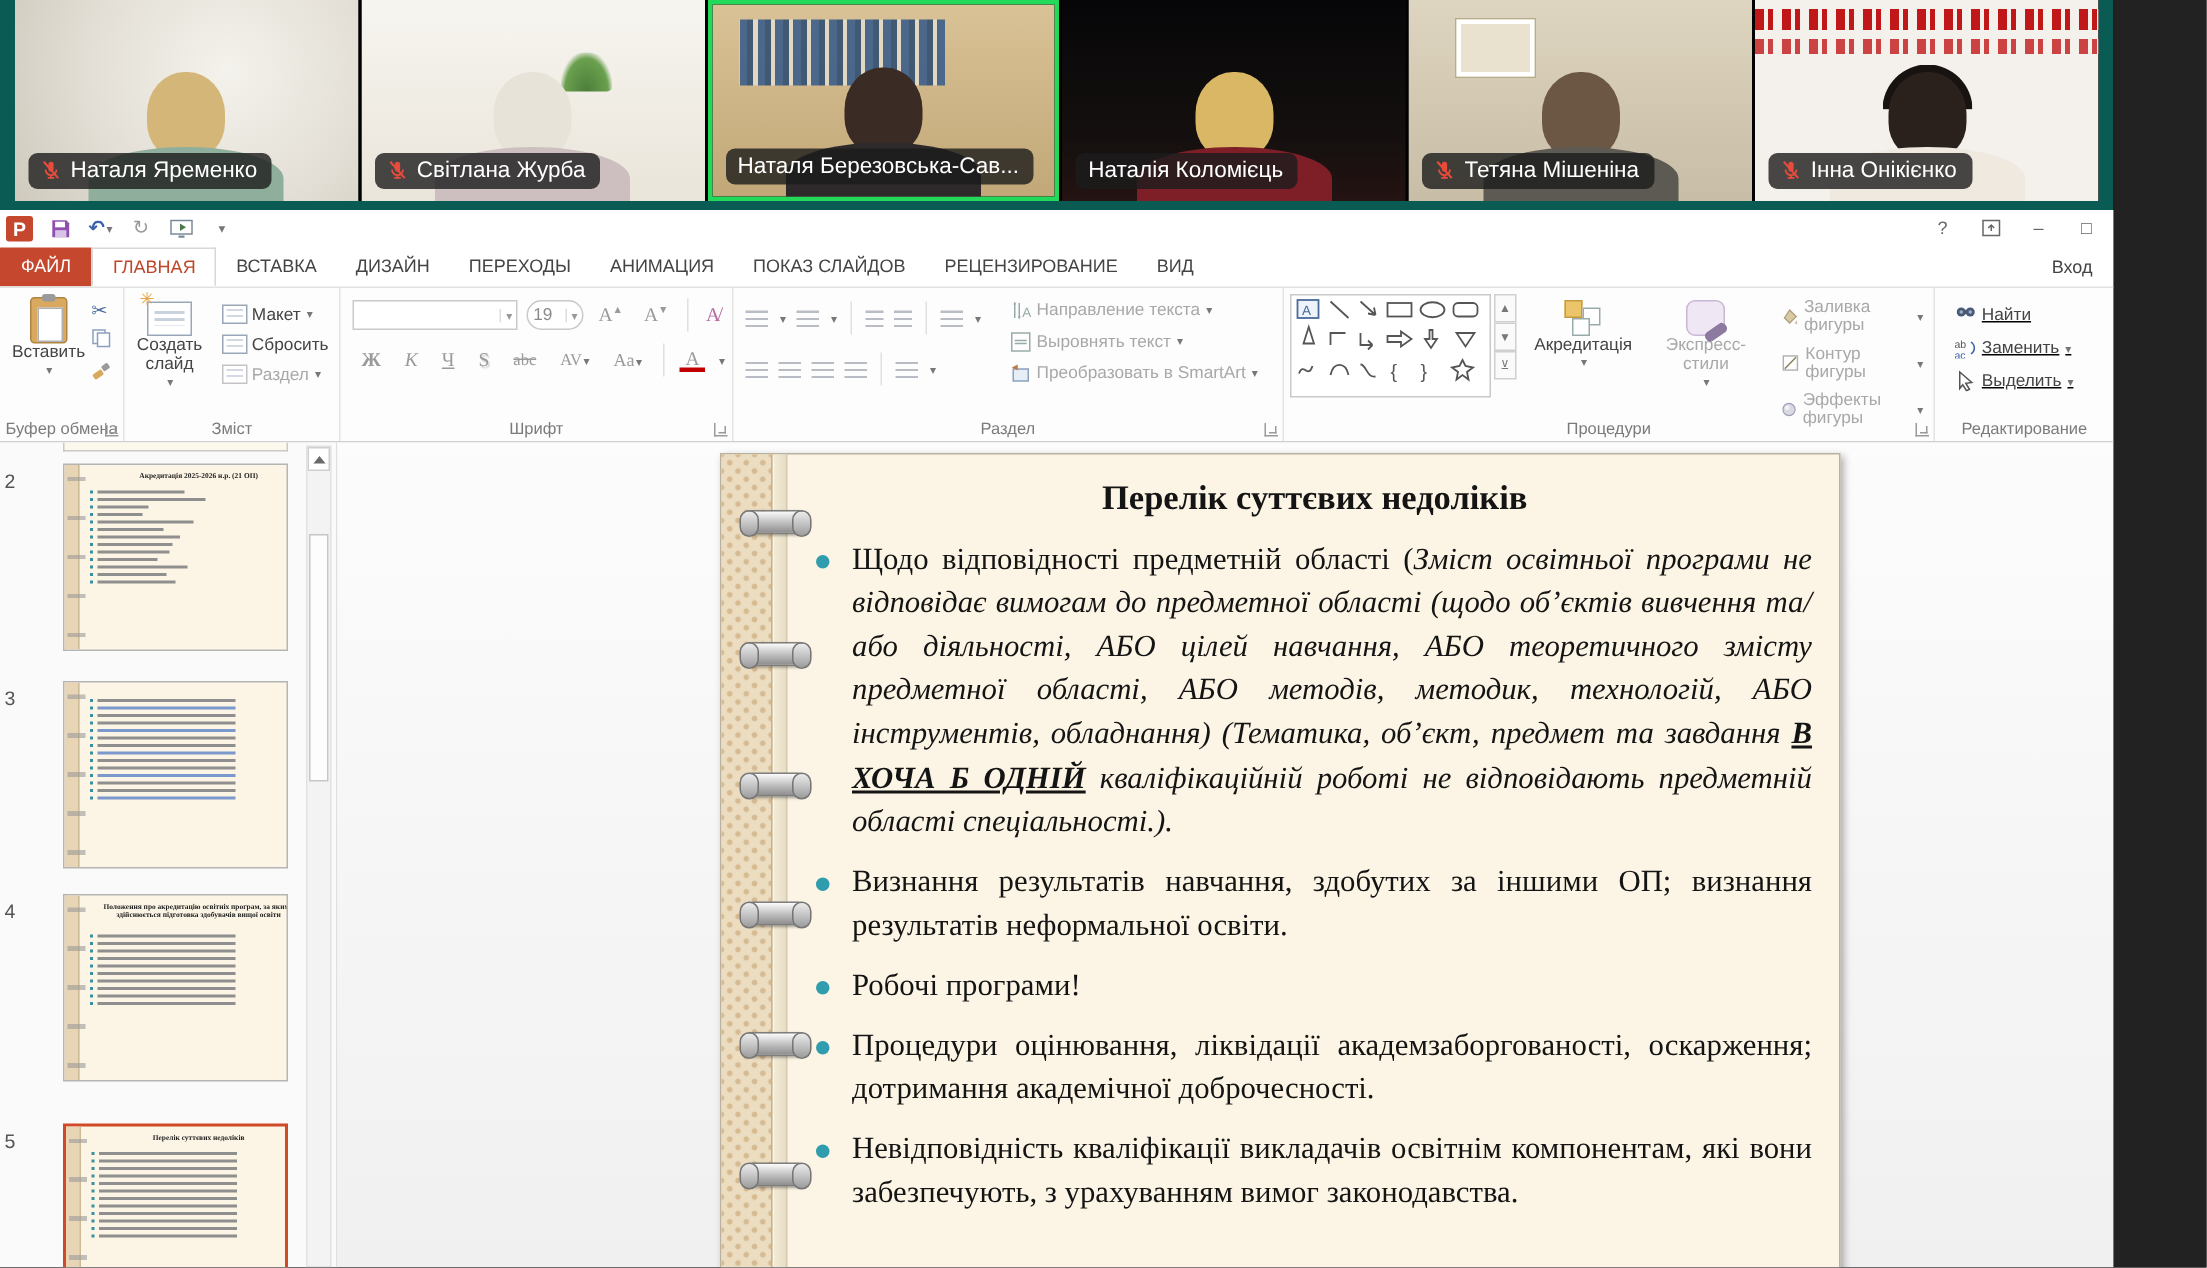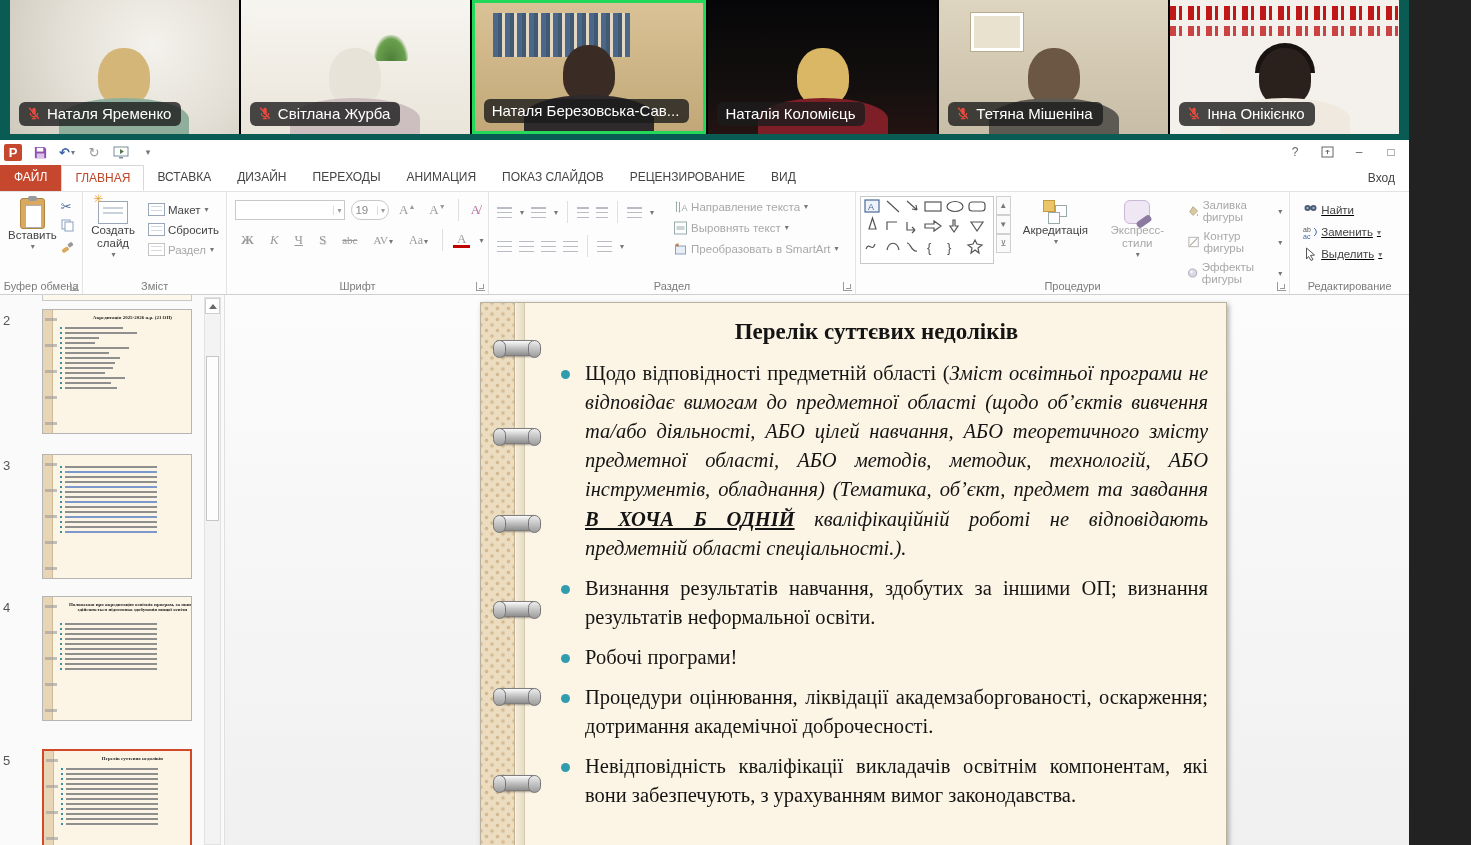--- a/index.html
+++ b/index.html
@@ -127,21 +127,21 @@
      background-image:radial-gradient(circle,#d6ba92 1.5px,transparent 2.2px),radial-gradient(circle,#d6ba92 1.5px,transparent 2.2px);
      background-size:11px 11px; background-position:0 0,5.5px 5.5px; border-right:1px solid #c2b290; }
   .gutter{ position:absolute; left:35px; top:0; bottom:0; width:9px; background:linear-gradient(90deg,#f4ebd6,#e7ddc6); border-right:1px solid #d3c9ae; }
   .ring{ position:absolute; left:13px; width:46px; height:16px; border-radius:8px;
      background:linear-gradient(180deg,#fbfbfb,#bdbdbd 55%,#8f8f8f); border:1px solid #7e7e7e; box-shadow:0 1px 2px rgba(0,0,0,.35); }
   .ring::before,.ring::after{ content:""; position:absolute; top:-1px; width:11px; height:16px; border-radius:8px;
      background:linear-gradient(180deg,#ececec,#9c9c9c); border:1px solid #757575; }
   .ring::before{ left:-2px; } .ring::after{ right:-2px; }
   .slide-body{ position:absolute; left:64px; right:18px; top:16px; font-family:"Liberation Serif","DejaVu Serif",serif; color:#141414; }
   .slide-title{ text-align:center; font-weight:bold; font-size:23px; margin-bottom:14px; }
-  .bullets{ margin-left:40px; }
+  .bullets{ margin-left:23px; }
   .bullet{ position:relative; text-align:justify; font-size:20.5px; line-height:1.42; margin-bottom:11px; }
   .bullet .dot{ position:absolute; left:-24px; top:11px; width:9px; height:9px; border-radius:50%; background:var(--dot,#2f9dae); }
   .it{ font-style:italic; }
   .bu{ font-weight:bold; text-decoration:underline; }
 </style>
 </head>
 <body>
 
 <div class="screen" style="--accent-green: #23d959; --file-tab: #c5472e; --active-tab: #c0462a; --sel-thumb: #d04a2a; --slide-bg: #fcf5e5; --dot: #2f9dae;">
 

